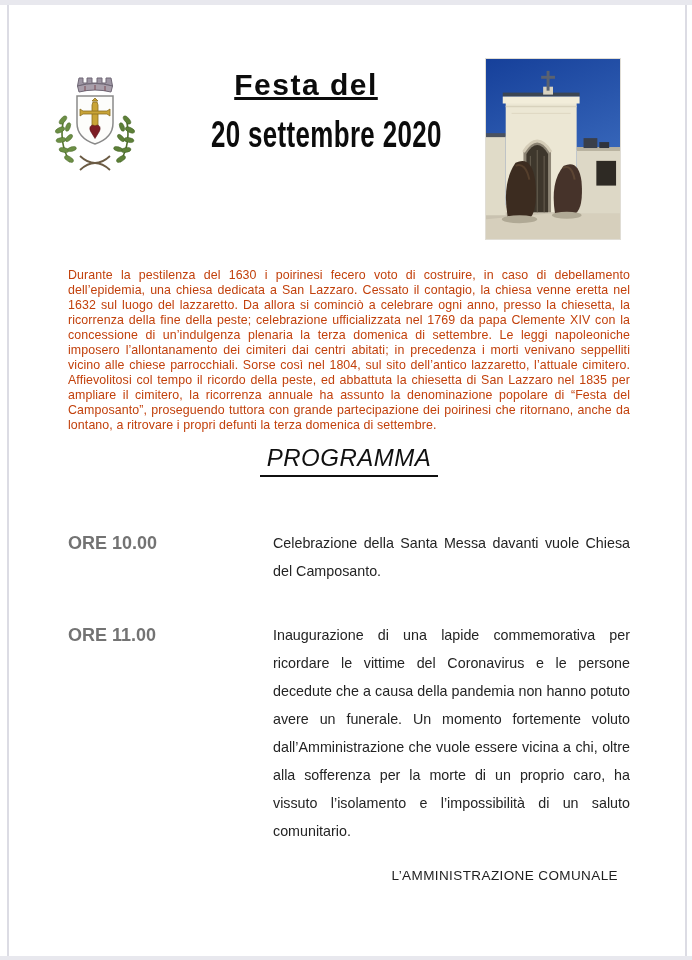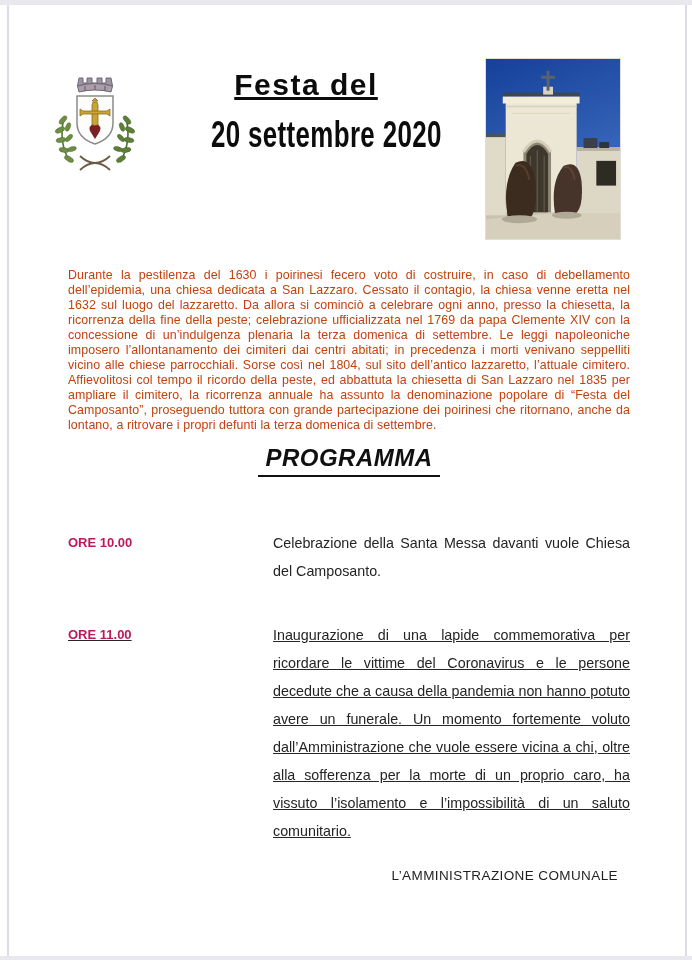--- a/index.html
+++ b/index.html
@@ -40,29 +40,29 @@
   .photo svg { display:block; width:100%; height:100%; }
 
   
   .content { position:absolute; top:268px; left:68px; width:562px; }
   .intro {
     font-size:12.4px; line-height:15px; text-align:justify;
     color:#c2410c; letter-spacing:0.1px;
   }
   .heading-wrap { text-align:center; margin-top:11px; }
   .programma-heading {
-    display:inline-block; font-size:24px; font-weight:700; font-style:italic;
+    display:inline-block; font-size:24px; font-weight:400; font-style:italic;
     letter-spacing:0.5px; color:#101010;
     border-bottom:2.5px solid #101010; padding:0 7px 3px 7px;
   }
   .schedule { margin-top:52px; }
   .sched-row { display:flex; align-items:flex-start; }
-  .sched-row + .sched-row { margin-top:36px;text-decoration:underline; }
+  .sched-row + .sched-row { margin-top:36px; }
   .sched-time {
-    flex:0 0 205px; font-weight:700; font-size:13px; line-height:28px; color:#be185d;
+    flex:0 0 205px; font-weight:700; font-size:18px; line-height:28px; color:#737373;
   }
   .sched-desc {
     flex:1 1 auto; font-size:14.3px; line-height:28px; text-align:justify; color:#242424;
   }
   .footer {
     position:absolute; top:868px; left:0; width:692px;
     text-align:right; padding-right:74px;
     font-size:13.5px; letter-spacing:0.4px; color:#1f1f1f;padding-left:20px;
   }
 </style>

